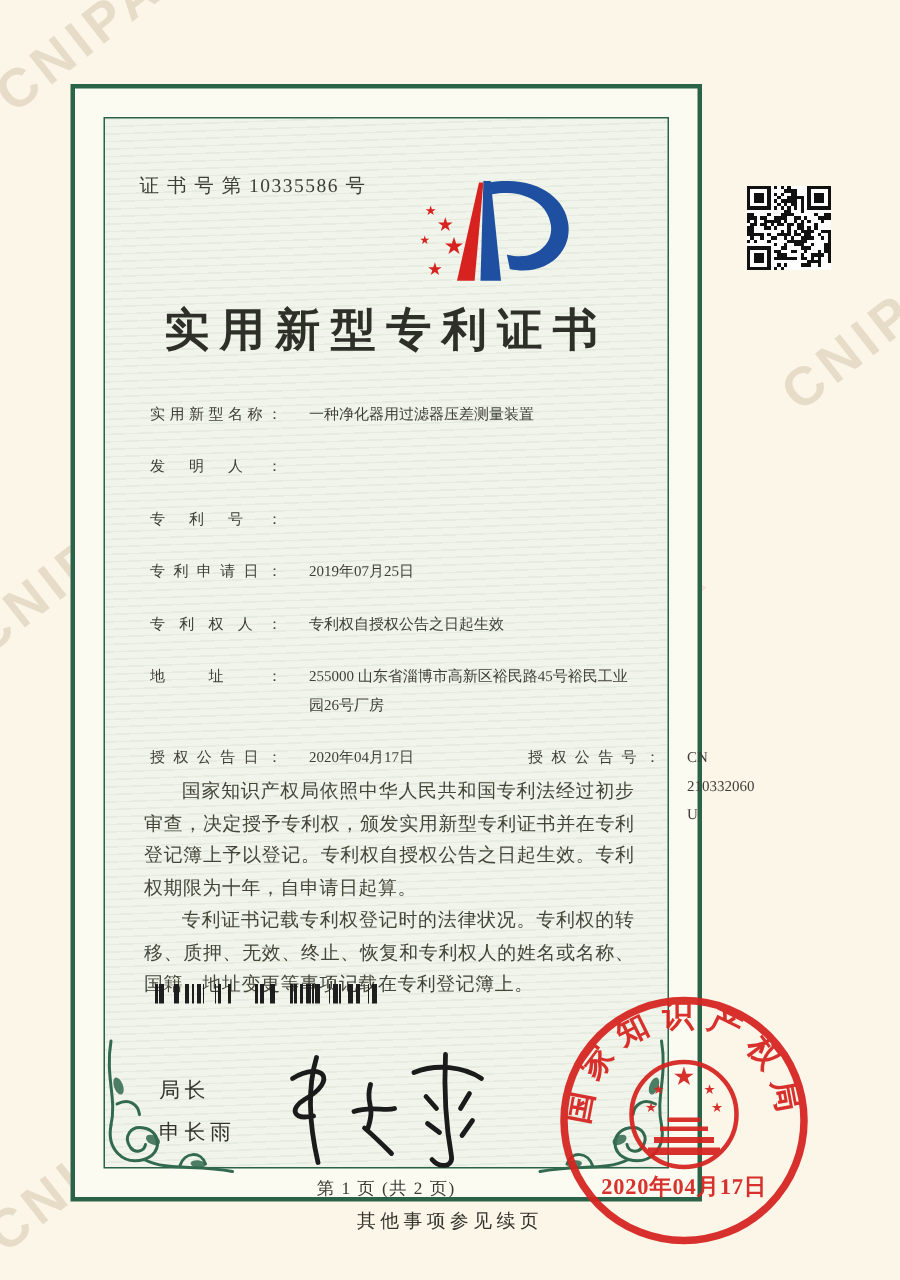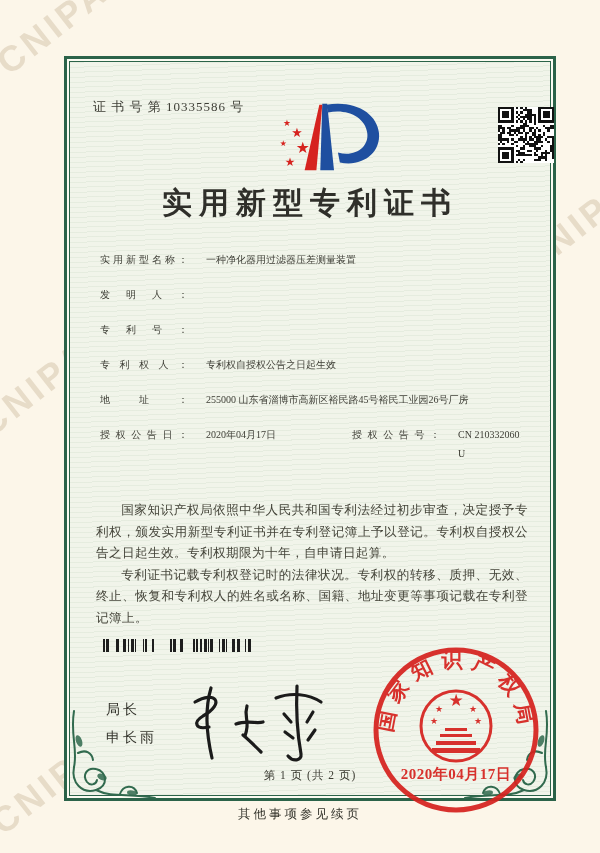--- a/index.html
+++ b/index.html
@@ -12,23 +12,23 @@
   
   .wm{
     position:absolute;font-family:"Liberation Sans","DejaVu Sans",sans-serif;
     font-weight:bold;font-size:36px;letter-spacing:4px;
     transform:rotate(-38deg);pointer-events:none;user-select:none;
   }
   .wm.tan{color:rgba(181,158,126,0.30);}
   .wm.pink{color:rgba(205,150,150,0.20);}
   
   .frame{
-    position:absolute;left:64px;top:56px;width:492px;height:745px;
+    position:absolute;left:47px;top:56px;width:421px;height:745px;
     box-sizing:border-box;border:3px solid #2b6349;background:#fbfbf2;
-    padding:2px;
+    padding:19px;
   }
   .frame-inner{
     position:relative;width:100%;height:100%;box-sizing:border-box;
     border:1px solid #2b6349;
     background:
       repeating-linear-gradient(178deg, rgba(125,165,125,0.10) 0px, rgba(125,165,125,0.10) 1px, transparent 1px, transparent 5px),
       #f1f4ea;
   }
   .corner-ornament{position:absolute;width:92px;height:92px;z-index:3;}
   .corner-ornament.left{left:-4px;bottom:-6px;}
@@ -370,20 +370,24 @@
           <span class="flabel">实用新型名称：</span>
           <span class="fvalue">一种净化器用过滤器压差测量装置</span>
         </div>
         <div class="frow">
           <span class="flabel">发明人：</span>
         </div>
         <div class="frow">
           <span class="flabel">专利号：</span>
         </div>
         <div class="frow">
+          <span class="flabel">专利申请日：</span>
+          <span class="fvalue">2019年07月25日</span>
+        </div>
+        <div class="frow">
           <span class="flabel">专利权人：</span>
           <span class="fvalue">专利权自授权公告之日起生效</span>
         </div>
         <div class="frow">
           <span class="flabel">地址：</span>
           <span class="fvalue">255000 山东省淄博市高新区裕民路45号裕民工业园26号厂房</span>
         </div>
         <div class="frow">
           <span class="flabel">授权公告日：</span>
           <span class="fvalue fixed">2020年04月17日</span>

